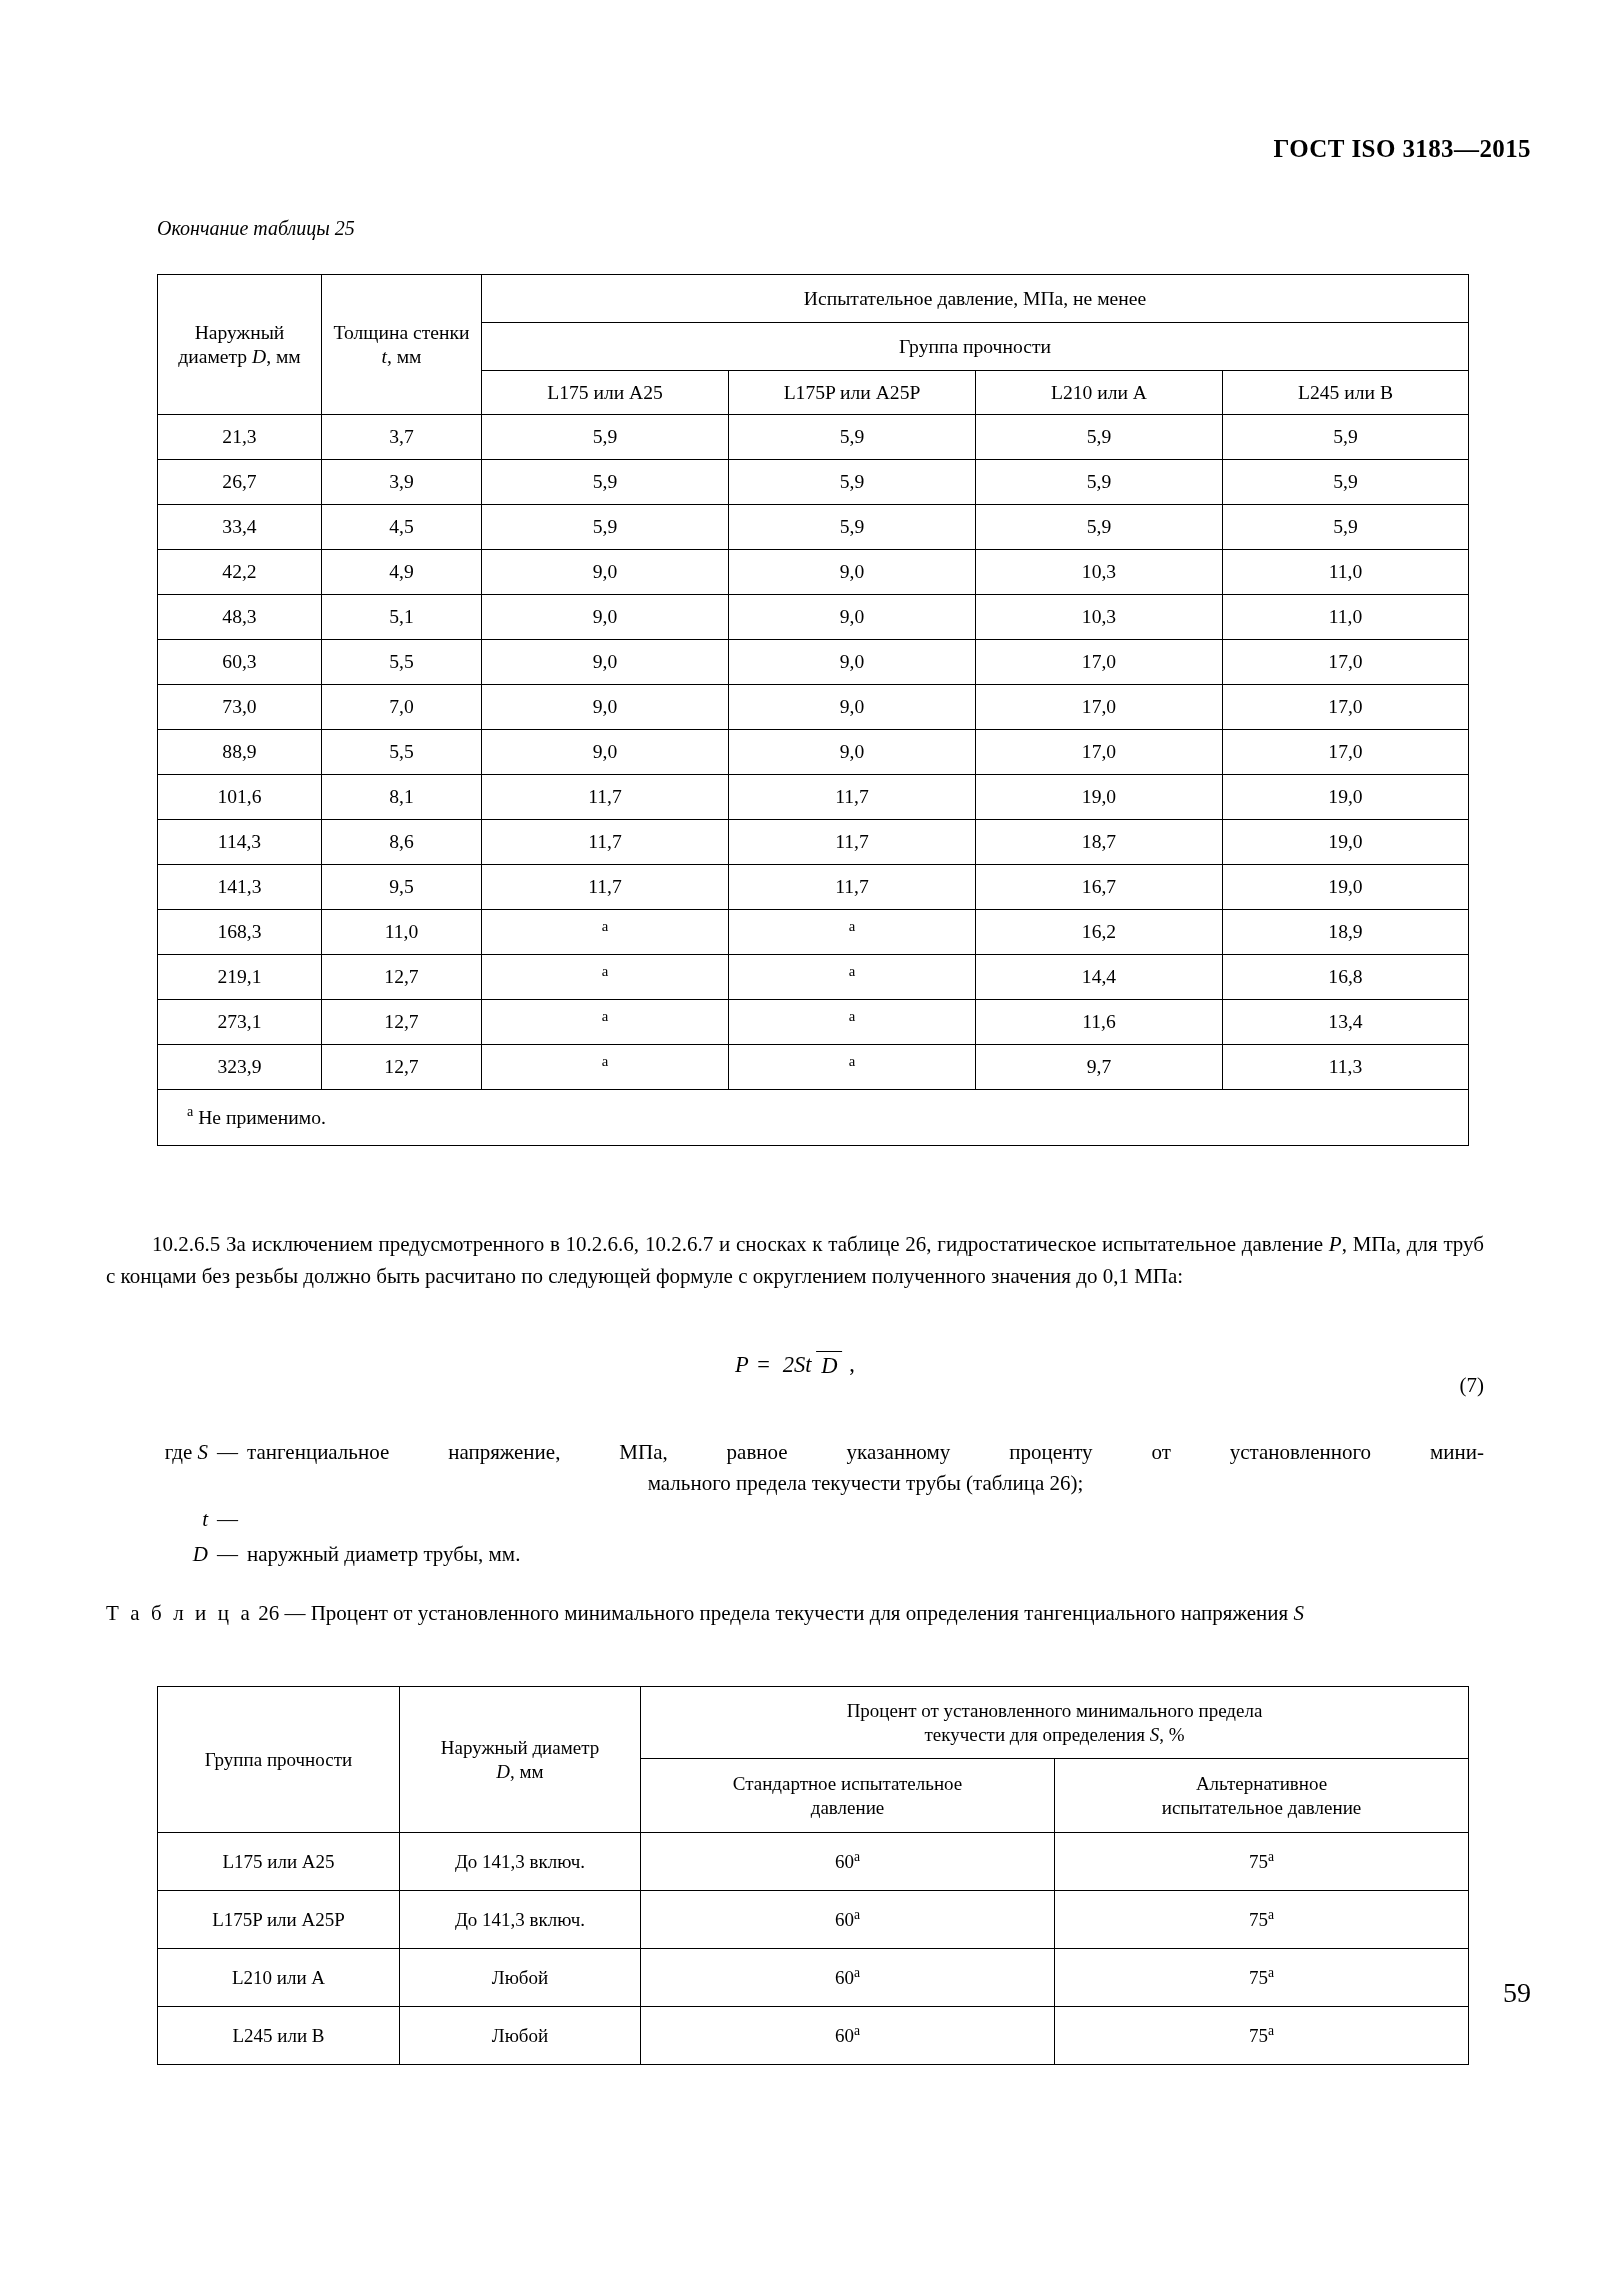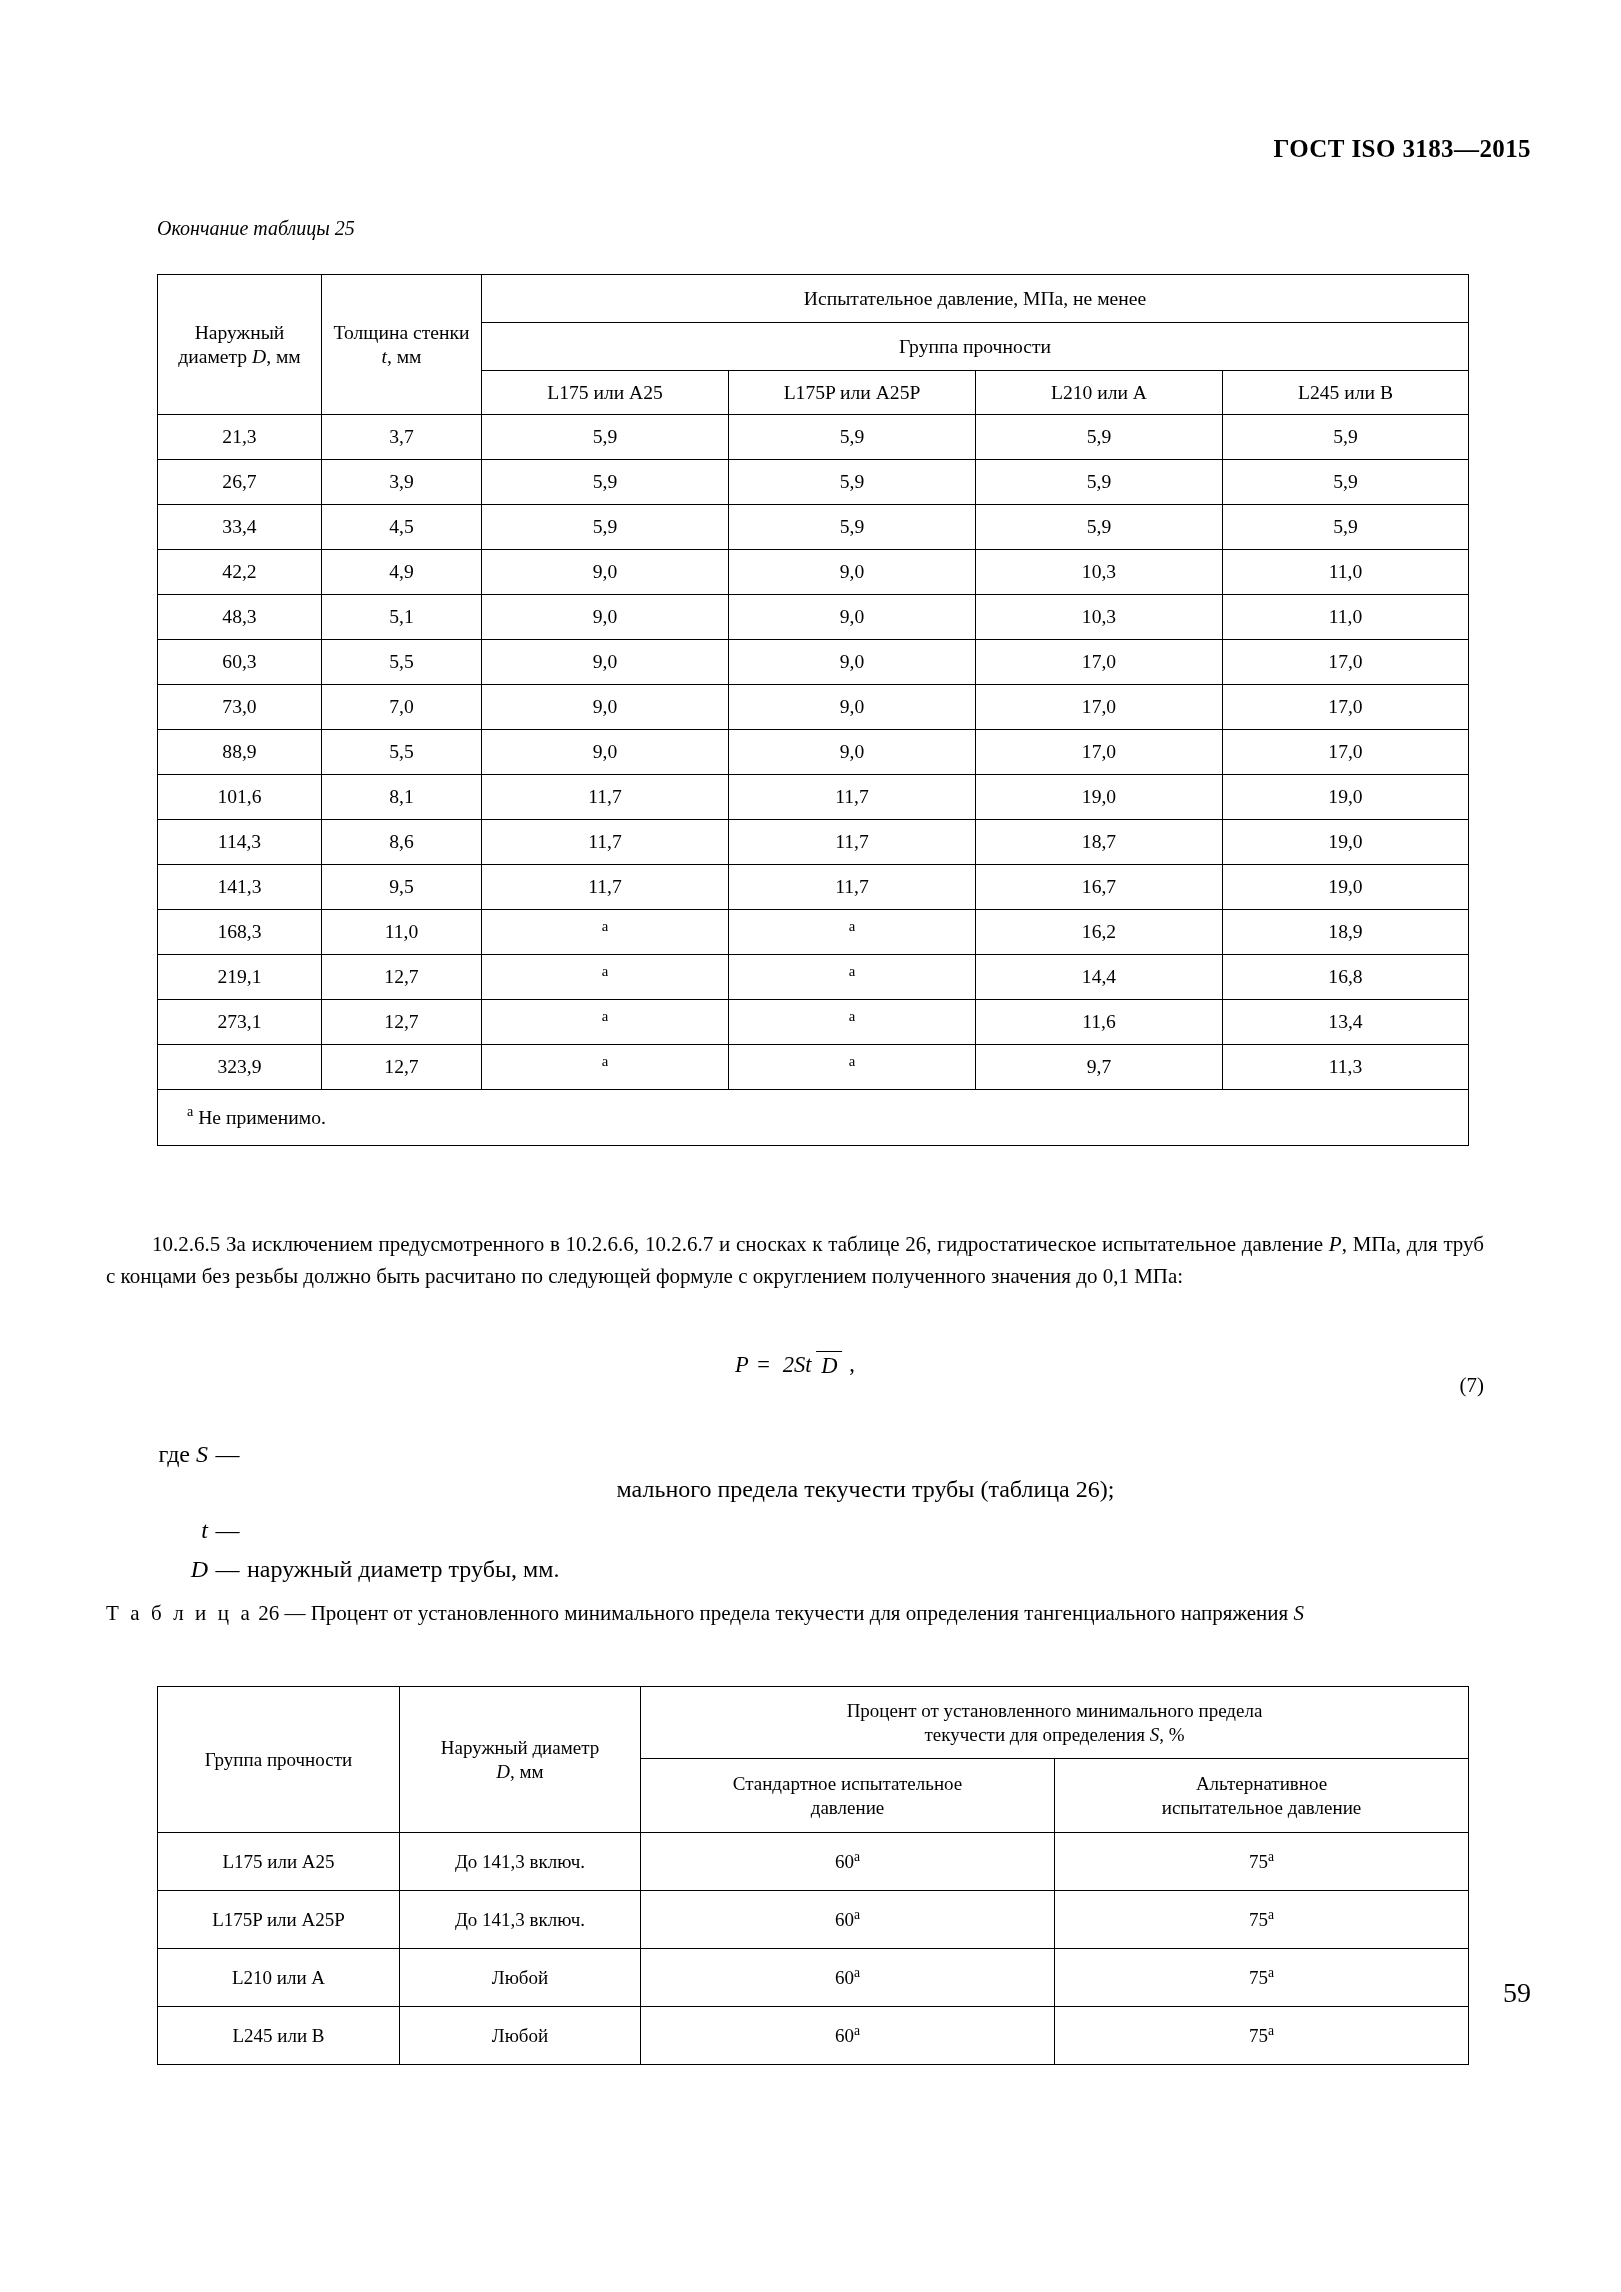--- a/index.html
+++ b/index.html
@@ -136,21 +136,21 @@
     font-size: 21px;
     font-style: normal;
   }
 
   
   .wherelist {
     position: absolute;
     left: 106px;
     top: 1437px;
     width: 1378px;
-    font-size: 24px;
+    font-size: 21px;
     line-height: 1.46;
   }
   .wl-row {
     display: flex;
     align-items: baseline;
   }
   .wl-lead {
     width: 102px;
     flex: 0 0 102px;
     text-align: right;
@@ -394,20 +394,23 @@
       </span>
       <span style="align-self:flex-end; font-style:normal; padding-bottom:2px;">,</span>
     </div>
     <div class="eqno">(7)</div>
   </div>
 
   <div class="wherelist">
     <div class="wl-row">
       <span class="wl-lead">где <span class="ital">S</span></span>
       <span class="wl-dash">—</span>
+      <span class="wl-text just">
+        <span class="l1">тангенциальное напряжение, МПа, равное указанному проценту от установленного мини-</span>
+      </span>
     </div>
     <div class="wl-cont">мального предела текучести трубы (таблица 26);</div>
 
     <div class="wl-row" style="margin-top:5.9px;">
       <span class="wl-lead ital">t</span>
       <span class="wl-dash">—</span>
     </div>
 
     <div class="wl-row" style="margin-top:3.9px;">
       <span class="wl-lead ital">D</span>

